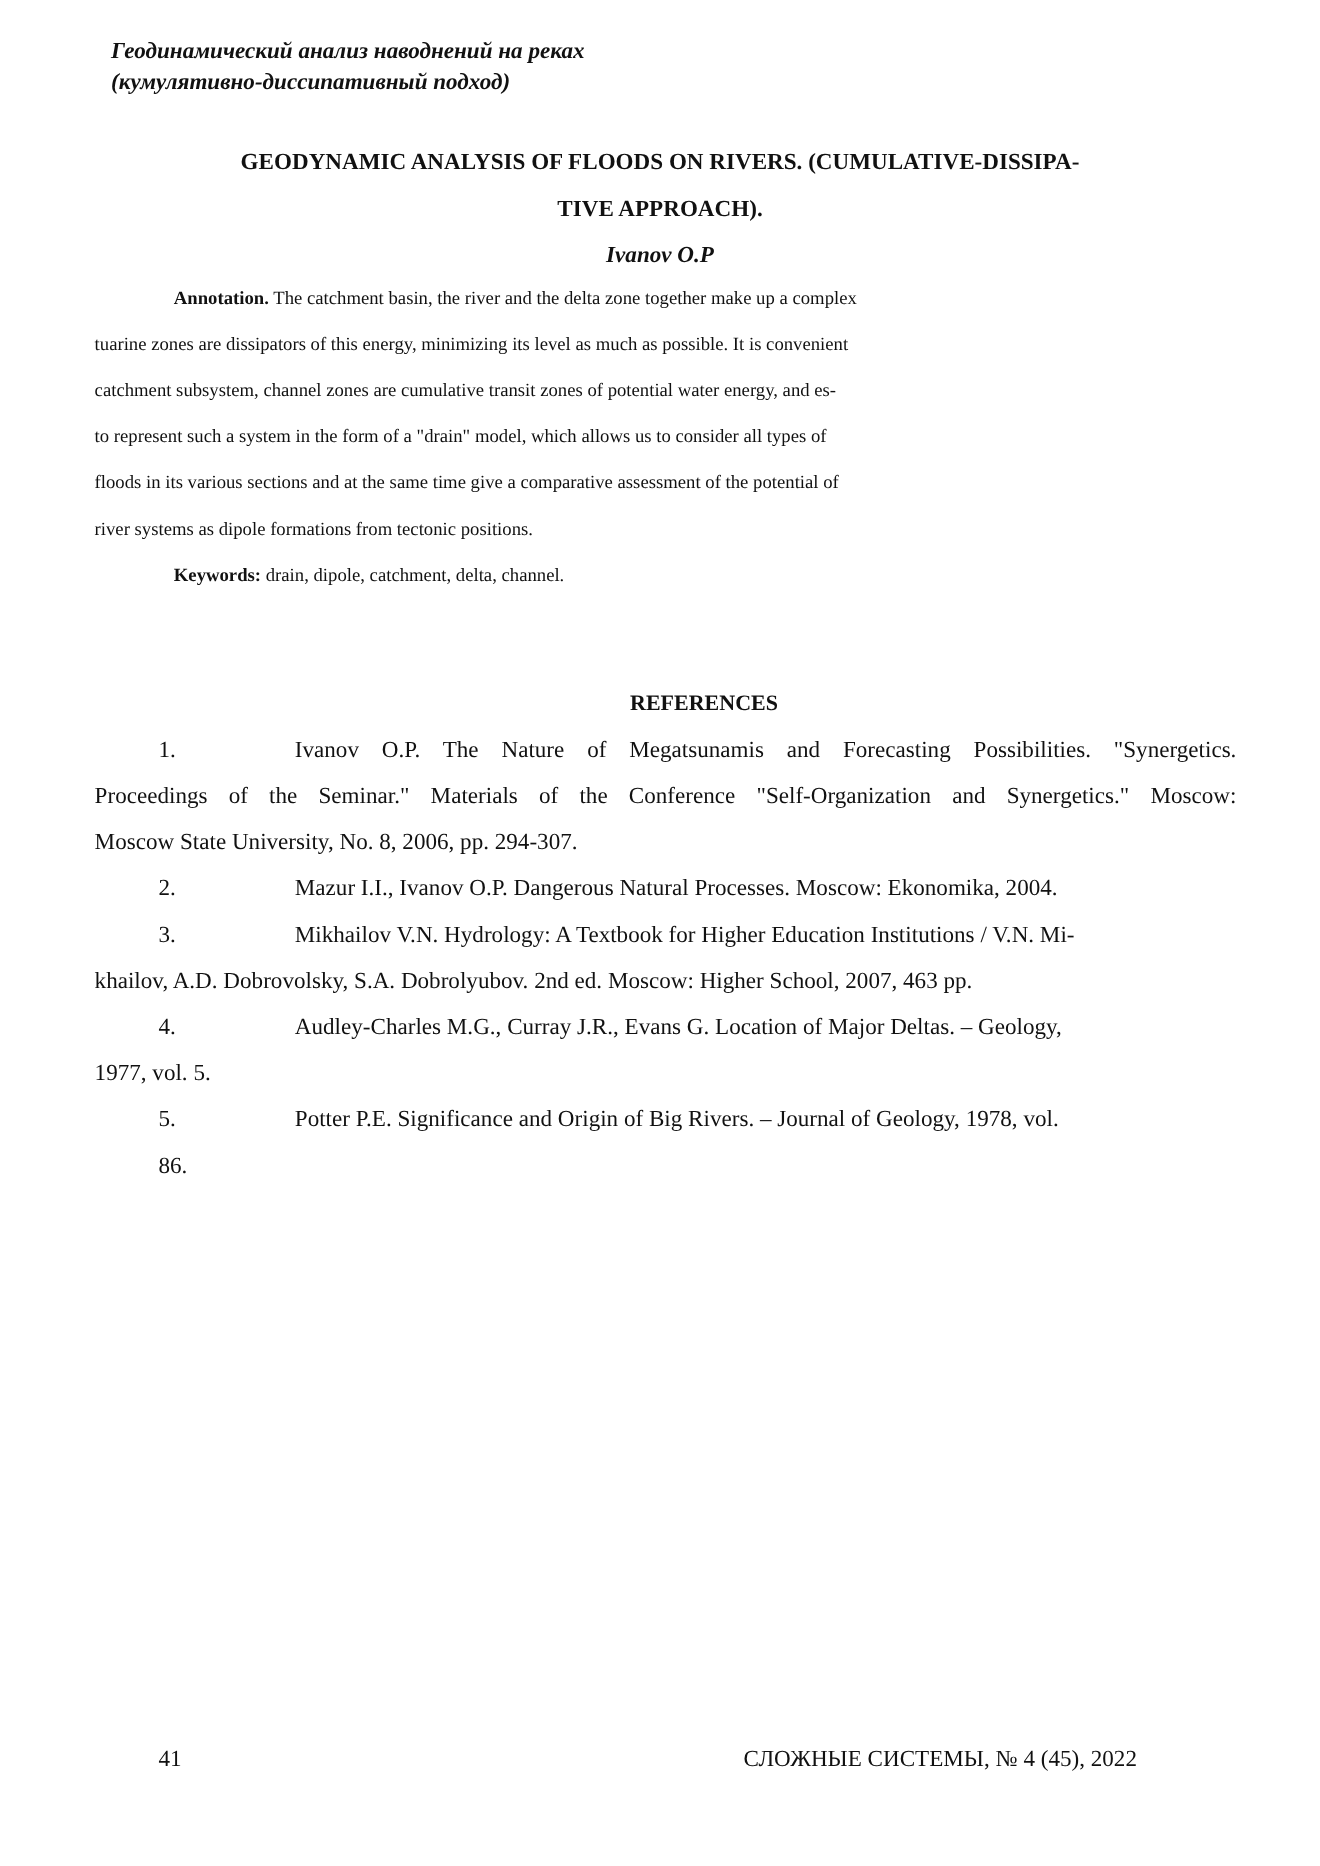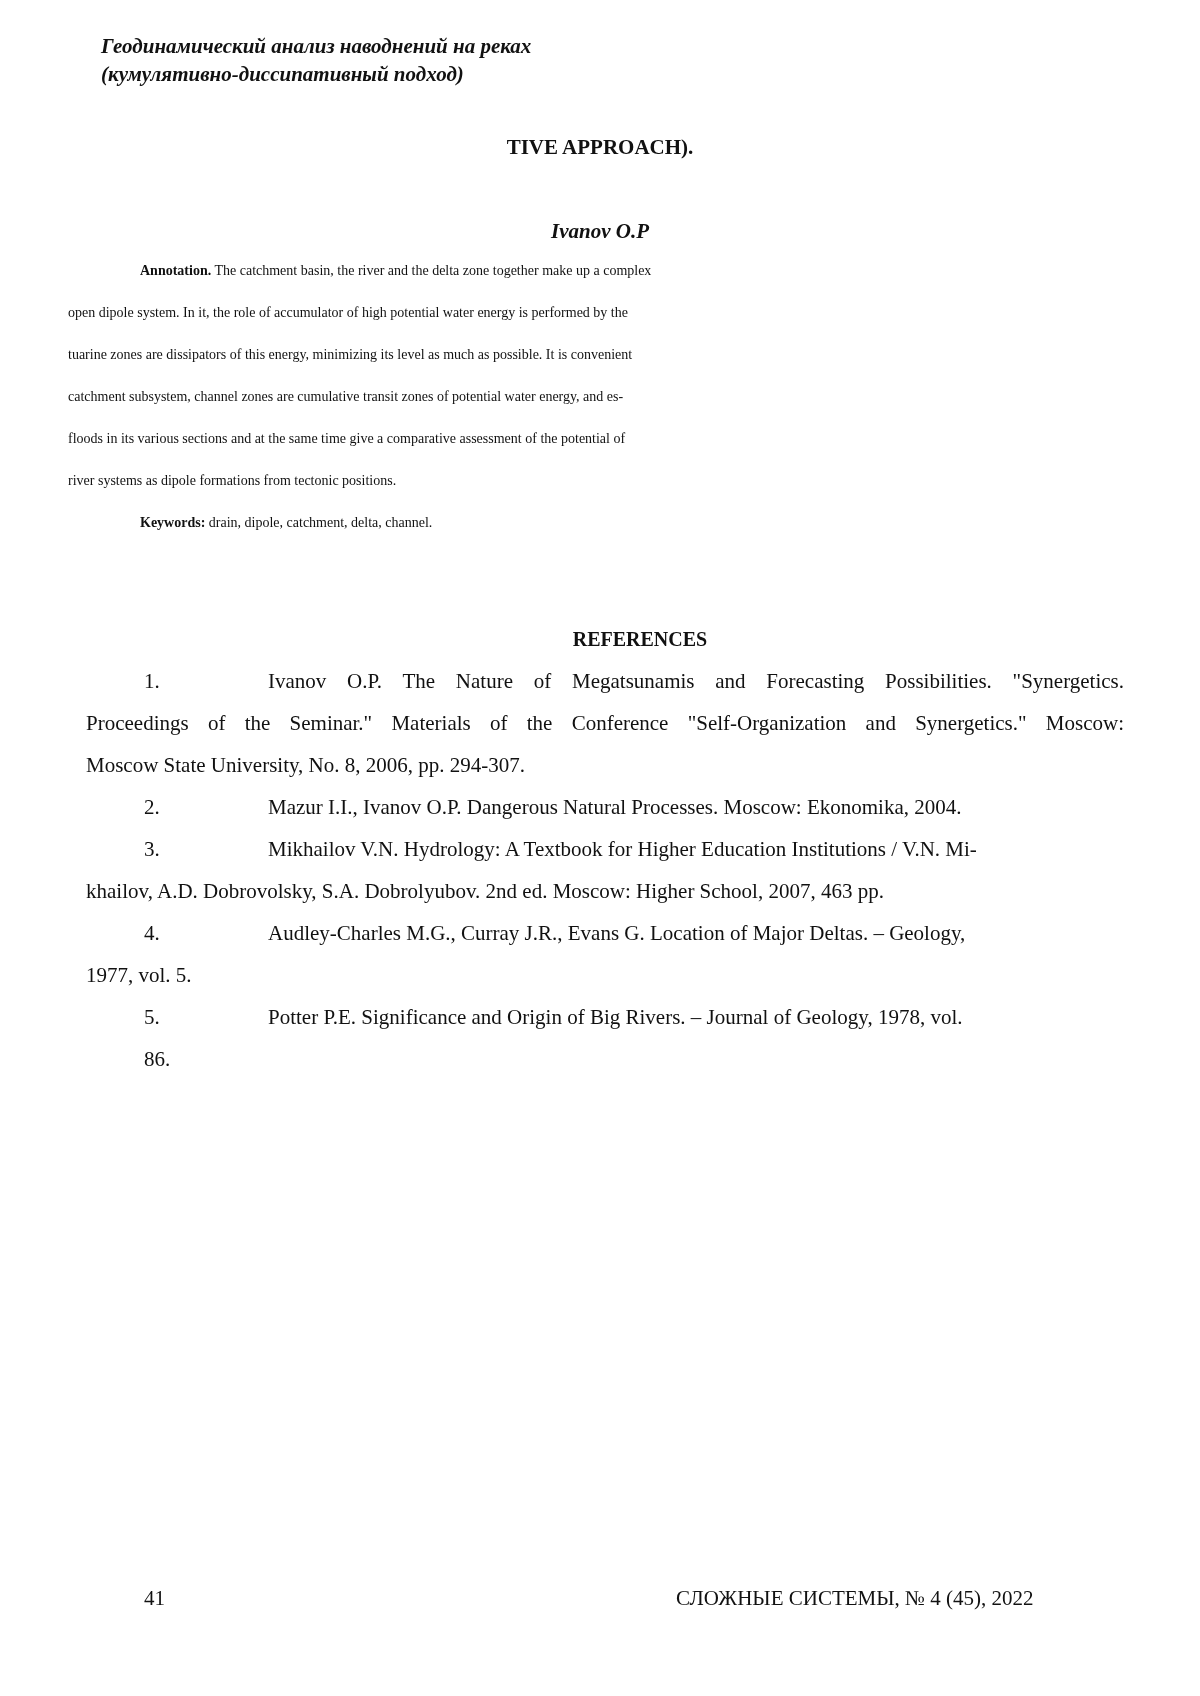--- a/index.html
+++ b/index.html
@@ -4,22 +4,22 @@
 <style>
   html, body { margin:0; padding:0; background:#ffffff; }
   body { width:1200px; height:1696px; position:relative; overflow:hidden;
          font-family:"Liberation Serif", "DejaVu Serif", serif; color:#111; }
   .running-head { position:absolute; left:101px; top:32px; font-size:21px; font-weight:bold;
                   font-style:italic; line-height:28px;font-family:Liberation Serif, serif; }
   .title { position:absolute; left:80px; width:1040px; top:126px; text-align:center;
            font-size:21px; font-weight:bold; line-height:42px; }
   .author { position:absolute; left:80px; width:1040px; top:210px; text-align:center;
             font-size:21px; font-weight:bold; line-height:42px;font-style:italic; }
-  .abstract { position:absolute; left:68px; width:1040px; top:250px;
-              font-size:14px; line-height:42px; }
+  .abstract { position:absolute; left:86px; width:1040px; top:250px;
+              font-size:17px; line-height:42px; }
   .line { display:block; white-space:nowrap; }
   .indent { padding-left:72px; }
   .refs-heading { position:absolute; left:80px; width:1120px; top:618px; text-align:center;
                   font-size:20px; font-weight:bold; line-height:42px; }
   .refs { position:absolute; left:86px; width:1040px; top:660px; font-size:21px; line-height:42px; }
   .ref-line { display:block; white-space:nowrap; }
   .ref-num { display:inline-block; width:182px; padding-left:58px; box-sizing:border-box; }
   .cont-num { padding-left:58px; }
   .justify { text-align:justify; text-align-last:justify; width:1038px; }
   .footer { position:absolute; top:1584px; font-size:21px; line-height:28px; }
@@ -28,30 +28,31 @@
 </style>
 </head>
 <body>
 
 <div class="running-head">
   <div>Геодинамический анализ наводнений на реках</div>
   <div>(кумулятивно-диссипативный подход)</div>
 </div>
 
 <div class="title">
+  <div>GEODYNAMIC ANALYSIS OF FLOODS ON RIVERS. (CUMULATIVE-DISSIPA-</div>
   <div>TIVE APPROACH).</div>
 </div>
 
 <div class="author">Ivanov O.P</div>
 
 <div class="abstract">
   <span class="line indent"><b>Annotation.</b> <span>The catchment basin, the river and the delta zone together make up a complex</span></span>
-  <span class="line">open dipole system. In it, the role of accumulator of high potential water energy is performed by the</span>
   <span class="line">tuarine zones are dissipators of this energy, minimizing its level as much as possible. It is convenient</span>
   <span class="line">catchment subsystem, channel zones are cumulative transit zones of potential water energy, and es-</span>
+  <span class="line">to represent such a system in the form of a "drain" model, which allows us to consider all types of</span>
   <span class="line">floods in its various sections and at the same time give a comparative assessment of the potential of</span>
   <span class="line">river systems as dipole formations from tectonic positions.</span>
   <span class="line indent"><b>Keywords:</b> <span>drain, dipole, catchment, delta, channel.</span></span>
 </div>
 
 <div class="refs-heading">REFERENCES</div>
 
 <div class="refs">
   <span class="ref-line justify"><span class="ref-num">1.</span><span>Ivanov O.P. The Nature of Megatsunamis and Forecasting Possibilities. "Synergetics.</span></span>
   <span class="ref-line justify">Proceedings of the Seminar." Materials of the Conference "Self-Organization and Synergetics." Moscow:</span>

